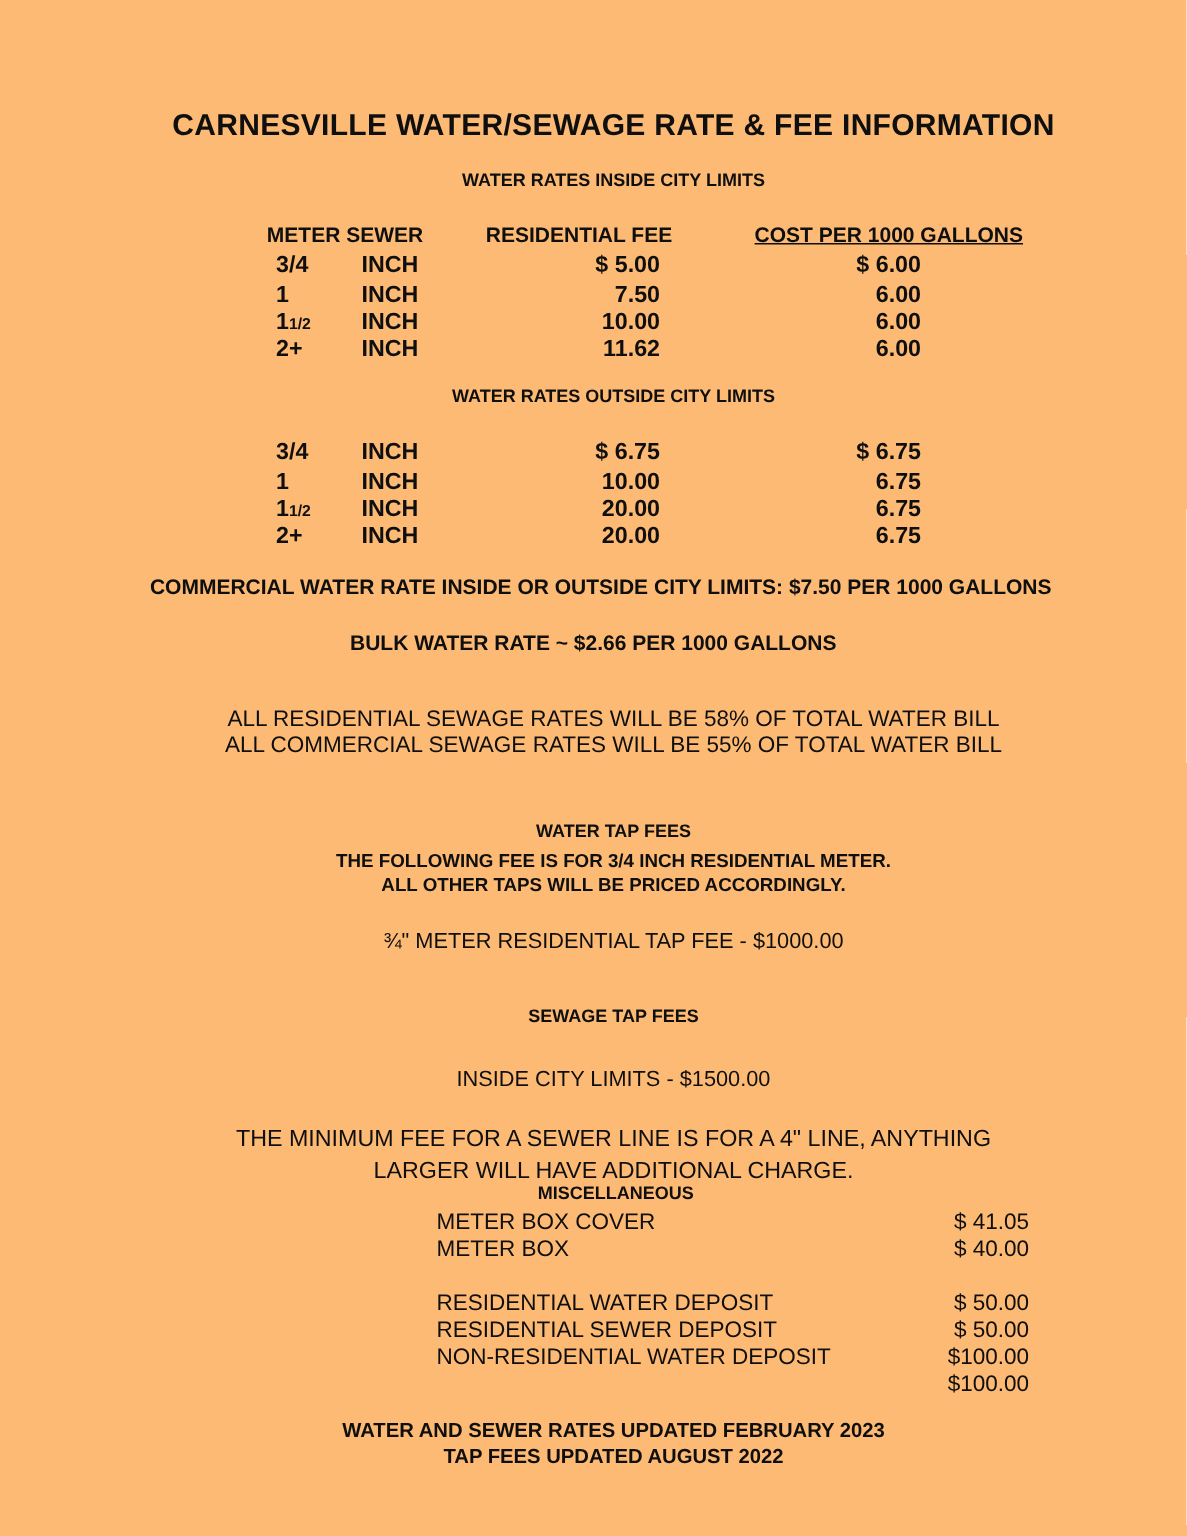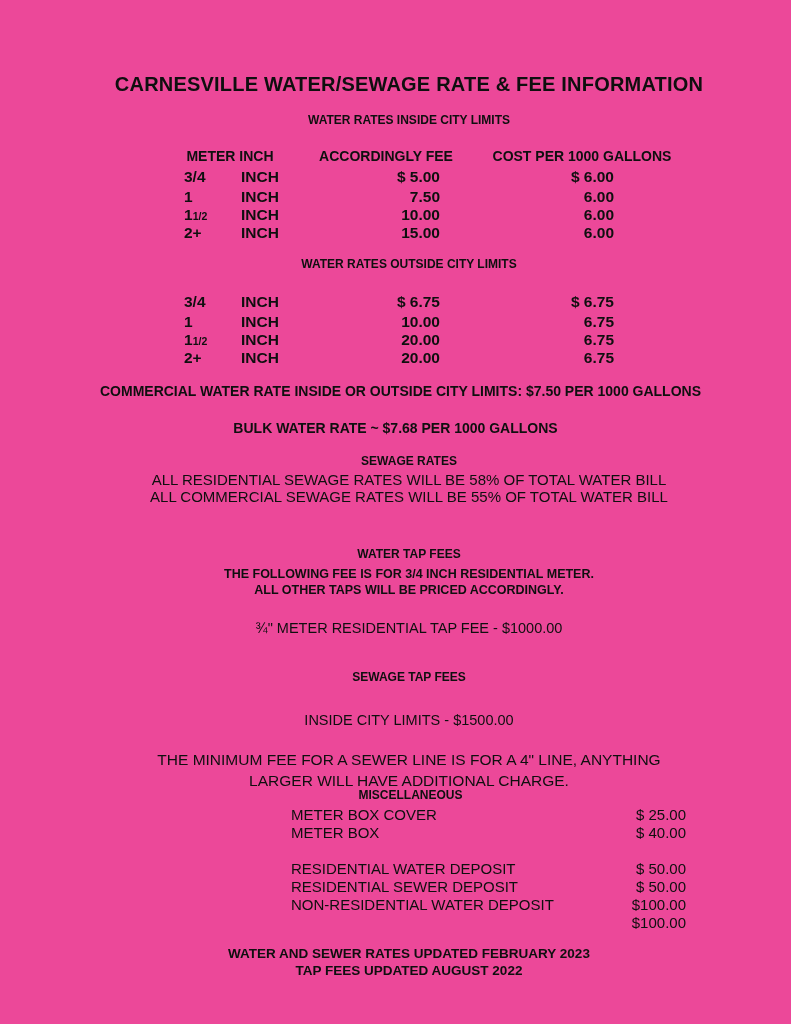--- a/index.html
+++ b/index.html
@@ -4,21 +4,21 @@
 <style>
   html, body {
     margin: 0;
     padding: 0;
     background: #ffffff;
   }
   .page {
     position: relative;
     width: 791px;
     height: 1024px;
-    background: #ec4899;
+    background: #fdba74;
     font-family: "Liberation Sans", sans-serif;
     color: #0f0f0f;
     overflow: hidden;
     -webkit-font-smoothing: antialiased;
   }
   
   .cline {
     position: absolute;
     left: 27px;
     right: 0;
@@ -55,21 +55,21 @@
   .rate-header {
     position: absolute;
     left: 0;
     width: 100%;
     height: 19px;
     font-size: 14px;
     font-weight: 700;
   }
   .h-meter  { position: absolute; left: 130px; width: 200px; text-align: center; }
   .h-fee    { position: absolute; left: 286px; width: 200px; text-align: center; }
-  .h-cost   { position: absolute; left: 482px; width: 200px; text-align: center; }
+  .h-cost   { position: absolute; left: 482px; width: 200px; text-align: right; text-decoration: underline; }
   .rate-row {
     position: absolute;
     left: 0;
     width: 100%;
     height: 19px;
     font-size: 15.5px;
     font-weight: 700;
     margin-left: 36px;
   }
   .c-size { position: absolute; left: 148px; white-space: nowrap; }
@@ -93,22 +93,22 @@
 </head>
 <body>
 
 <div class="page">
 
   <div class="cline doc-title" style="top:72px">CARNESVILLE WATER/SEWAGE RATE &amp; FEE INFORMATION</div>
 
   <div class="cline section-heading" style="top:113px">WATER RATES INSIDE CITY LIMITS</div>
 
   <div class="rate-header" style="top:148px">
-    <span class="h-meter">METER INCH</span>
-    <span class="h-fee">ACCORDINGLY FEE</span>
+    <span class="h-meter">METER SEWER</span>
+    <span class="h-fee">RESIDENTIAL FEE</span>
     <span class="h-cost">COST PER 1000 GALLONS</span>
   </div>
 
   <div class="rate-row" style="top:168px">
     <span class="c-size"><span>3/4</span><span class="frac"></span></span>
     <span class="c-inch">INCH</span>
     <span class="c-fee">$ 5.00</span>
     <span class="c-cost">$ 6.00</span>
   </div>
   <div class="rate-row" style="top:188px">
@@ -119,21 +119,21 @@
   </div>
   <div class="rate-row" style="top:206px">
     <span class="c-size"><span>1</span><span class="frac">1/2</span></span>
     <span class="c-inch">INCH</span>
     <span class="c-fee">10.00</span>
     <span class="c-cost">6.00</span>
   </div>
   <div class="rate-row" style="top:224px">
     <span class="c-size"><span>2+</span><span class="frac"></span></span>
     <span class="c-inch">INCH</span>
-    <span class="c-fee">15.00</span>
+    <span class="c-fee">11.62</span>
     <span class="c-cost">6.00</span>
   </div>
 
   <div class="cline section-heading" style="top:257px">WATER RATES OUTSIDE CITY LIMITS</div>
 
   <div class="rate-row" style="top:293px">
     <span class="c-size"><span>3/4</span><span class="frac"></span></span>
     <span class="c-inch">INCH</span>
     <span class="c-fee">$ 6.75</span>
     <span class="c-cost">$ 6.75</span>
@@ -151,41 +151,40 @@
     <span class="c-cost">6.75</span>
   </div>
   <div class="rate-row" style="top:349px">
     <span class="c-size"><span>2+</span><span class="frac"></span></span>
     <span class="c-inch">INCH</span>
     <span class="c-fee">20.00</span>
     <span class="c-cost">6.75</span>
   </div>
 
   <div class="cline bold-line" style="top:383px; left:10px;">COMMERCIAL WATER RATE INSIDE OR OUTSIDE CITY LIMITS: $7.50 PER 1000 GALLONS</div>
-  <div class="cline bold-line" style="top:420px; left:0;">BULK WATER RATE ~ $7.68 PER 1000 GALLONS</div>
-
-  <div class="cline section-heading" style="top:454px">SEWAGE RATES</div>
+  <div class="cline bold-line" style="top:420px; left:0;">BULK WATER RATE ~ $2.66 PER 1000 GALLONS</div>
+
   <div class="cline body-line" style="top:471px">ALL RESIDENTIAL SEWAGE RATES WILL BE 58% OF TOTAL WATER BILL</div>
   <div class="cline body-line" style="top:488px">ALL COMMERCIAL SEWAGE RATES WILL BE 55% OF TOTAL WATER BILL</div>
 
   <div class="cline section-heading" style="top:547px">WATER TAP FEES</div>
   <div class="cline small-bold-line" style="top:567px">THE FOLLOWING FEE IS FOR 3/4 INCH RESIDENTIAL METER.</div>
   <div class="cline small-bold-line" style="top:583px">ALL OTHER TAPS WILL BE PRICED ACCORDINGLY.</div>
   <div class="cline body-line" style="top:620px; font-size:14.5px;">¾" METER RESIDENTIAL TAP FEE - $1000.00</div>
 
   <div class="cline section-heading" style="top:670px">SEWAGE TAP FEES</div>
   <div class="cline body-line" style="top:712px; font-size:14.5px;">INSIDE CITY LIMITS - $1500.00</div>
   <div class="cline body-line" style="top:751px; font-size:15.5px;">THE MINIMUM FEE FOR A SEWER LINE IS FOR A 4" LINE, ANYTHING</div>
   <div class="cline body-line" style="top:772px; font-size:15.5px;">LARGER WILL HAVE ADDITIONAL CHARGE.</div>
 
   <div class="cline section-heading" style="top:788px; left:30px;">MISCELLANEOUS</div>
 
   <div class="misc-row" style="top:806px">
     <span class="m-label">METER BOX COVER</span>
-    <span class="m-amount">$ 25.00</span>
+    <span class="m-amount">$ 41.05</span>
   </div>
   <div class="misc-row" style="top:824px">
     <span class="m-label">METER BOX</span>
     <span class="m-amount">$ 40.00</span>
   </div>
   <div class="misc-row" style="top:860px">
     <span class="m-label">RESIDENTIAL WATER DEPOSIT</span>
     <span class="m-amount">$ 50.00</span>
   </div>
   <div class="misc-row" style="top:878px">

